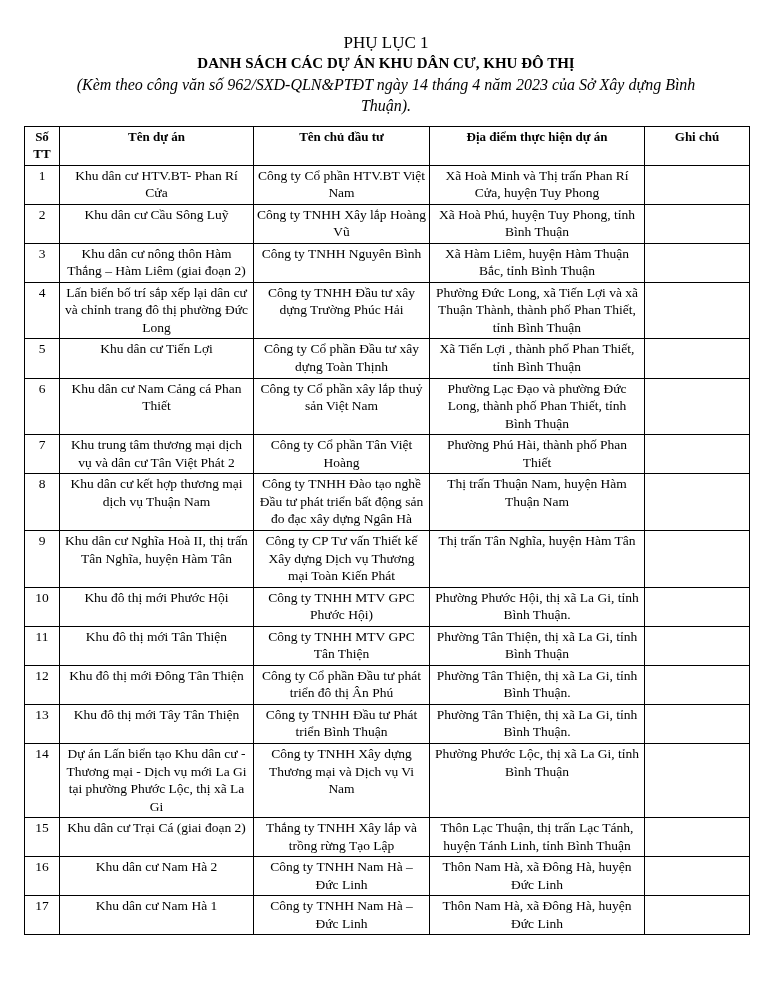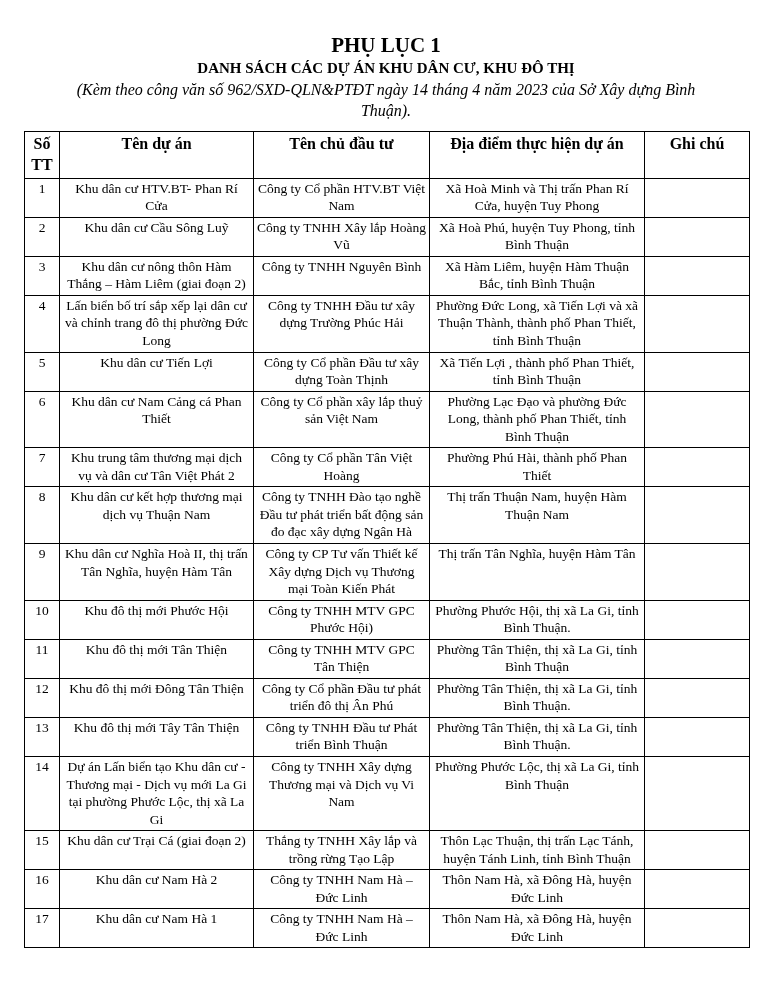--- a/index.html
+++ b/index.html
@@ -13,22 +13,22 @@
     position: relative;
     width: 772px;
     height: 1000px;
     background: #ffffff;
     box-sizing: border-box;
     padding-top: 32px;
     overflow: hidden;
   }
   .doc-header { text-align: center; }
   .doc-appendix {
-    font-weight: bold;
-    font-size: 21px;
+    font-weight: normal;
+    font-size: 17px;
     line-height: 1.3;
   }
   .doc-title {
     font-weight: bold;
     font-size: 15px;
     line-height: 1.3;
   }
   .doc-note {
     font-style: italic;
     font-size: 16px;
@@ -53,21 +53,21 @@
     text-align: center;
     vertical-align: top;
     padding: 1px 3px 2px 3px;
     font-size: 13.5px;
     line-height: 1.3;
     overflow-wrap: break-word;
     box-sizing: border-box;
   }
   table.projects th {
     font-weight: bold;
-    font-size: 16px;
+    font-size: 13px;
     padding-top: 2px;
     margin-left: 14px;
   }
 </style>
 </head>
 <body>
 
 <div class="page">
   <div class="doc-header">
     <div class="doc-appendix">PHỤ LỤC 1</div>

